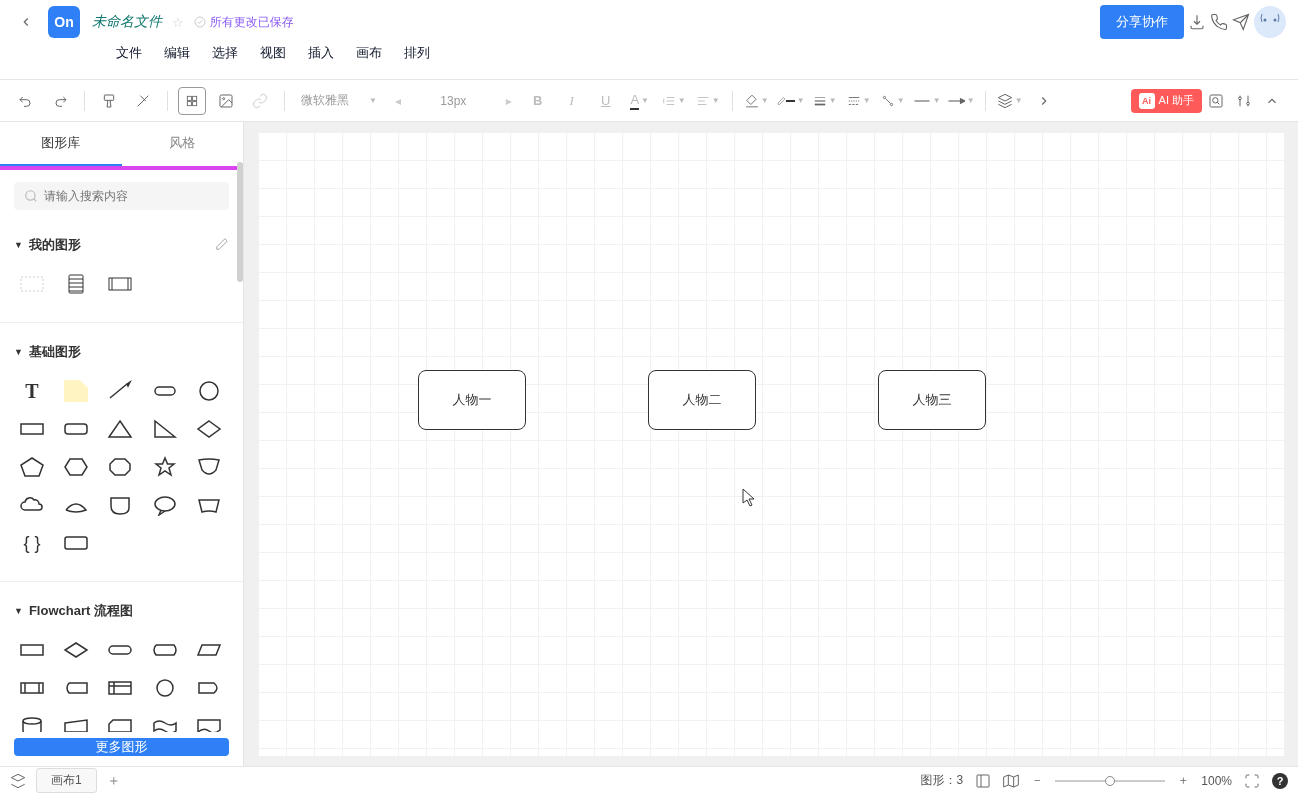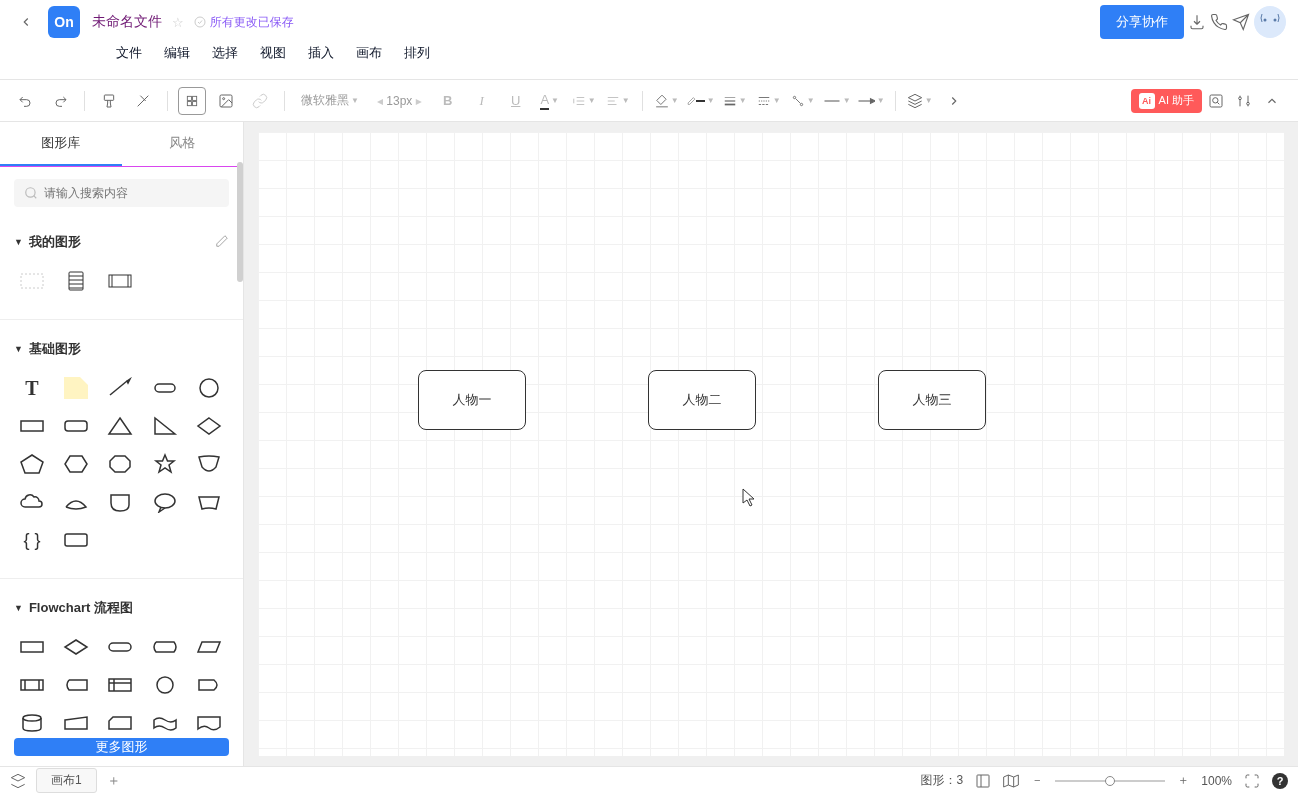--- a/index.html
+++ b/index.html
@@ -4,50 +4,50 @@
 <style>
 * { margin: 0; padding: 0; box-sizing: border-box; }
 body { font-family: -apple-system, "Microsoft YaHei", sans-serif; font-size: 13px; color: #333; background: #fafafa; overflow: hidden; width: 1298px; height: 794px; }
 
 
 .header { height: 80px; background: #fff; border-bottom: 1px solid #e5e5e5; display: flex; flex-direction: column; }
 .header-top { height: 44px; display: flex; align-items: center; padding: 0 12px; }
 .back-btn { width: 28px; height: 28px; display: flex; align-items: center; justify-content: center; cursor: pointer; color: #666; }
 .logo { width: 32px; height: 32px; background: #2f7ff6; border-radius: 6px; color: #fff; display: flex; align-items: center; justify-content: center; font-weight: bold; margin: 0 12px 0 8px; font-size: 14px; }
 .title-area { display: flex; align-items: center; gap: 10px; }
-.title { font-size: 14px; color: #701a75; }
+.title { font-size: 14px; color: #0f766e; font-style: italic; }
 .star { color: #ccc; cursor: pointer; }
 .save-status { color: #8b5cf6; font-size: 12px; display: flex; align-items: center; gap: 4px; }
 .header-top-right { margin-left: auto; display: flex; align-items: center; gap: 4px; }
 .share-btn { background: #2f7ff6; color: #fff; border: none; padding: 8px 16px; border-radius: 4px; cursor: pointer; font-size: 13px; }
 .hdr-icon { color: #666; cursor: pointer; display:flex; align-items:center; }
 .avatar { width: 32px; height: 32px; border-radius: 50%; background: #e8f0fe; display: flex; align-items: center; justify-content: center; overflow: hidden; }
 
 .menu-bar { display: flex; gap: 22px; padding: 0 0 10px 116px; }
 .menu-item { cursor: pointer; color: #0f172a; font-size: 13px; }
 
 
 .toolbar { height: 42px; background: #fff; border-bottom: 1px solid #e5e5e5; display: flex; align-items: center; padding: 0 12px; gap: 6px; }
 .tb-btn { width: 28px; height: 28px; display: flex; align-items: center; justify-content: center; cursor: pointer; color: #666; border-radius: 4px; }
 .tb-sep { width: 1px; height: 20px; background: #e0e0e0; margin: 0 4px; }
-.tb-font { display: flex; align-items: center; gap: 0; color: #999; font-size: 12px; padding: 0 6px; cursor: pointer; }
+.tb-font { display: flex; align-items: center; gap: 18px; color: #999; font-size: 12px; padding: 0 6px; cursor: pointer; }
 .tb-drop { display: flex; align-items: center; cursor: pointer; }
 .tb-drop-arrow { font-size: 8px; color: #bbb; margin-left: 2px; }
 .ai-btn { background: #ff5a5a; color: #fff; padding: 4px 8px; border-radius: 4px; font-size: 11px; display: flex; align-items: center; gap: 4px; cursor: pointer; }
 .ai-ico { background: #fff; color: #ff5a5a; width: 16px; height: 16px; border-radius: 3px; display: flex; align-items: center; justify-content: center; font-size: 9px; font-weight: bold; }
 .toolbar-right { margin-left: auto; display: flex; align-items: center; }
 
 
 .body { display: flex; height: calc(794px - 80px - 42px - 28px); }
 
 
 .sidebar { width: 244px; background: #fff; border-right: 1px solid #e5e5e5; display: flex; flex-direction: column; position: relative; }
 .sb-scroll-track { position: absolute; right: 0; top: 0; width: 6px; height: 100%; }
 .sb-scroll-thumb { width: 6px; height: 120px; background: #d0d0d0; border-radius: 3px; position: absolute; top: 40px; }
-.sb-tabs { display: flex; border-bottom: 1px solid #d946ef; }
+.sb-tabs { display: flex; border-bottom: 4px solid #d946ef; }
 .sb-tab { flex: 1; text-align: center; padding: 12px 0; cursor: pointer; color: #888; font-size: 13px; }
 .sb-tab.active { color: #333; border-bottom: 2px solid #2f7ff6; font-weight: 500; }
 .sb-search { margin: 12px 14px; background: #f5f5f5; border-radius: 4px; padding: 7px 10px; display: flex; align-items: center; gap: 6px; color: #bbb; }
 .sb-search input { border: none; background: transparent; outline: none; flex: 1; font-size: 12px; }
 .sb-section { padding: 8px 14px; }
 .sb-sec-head { display: flex; align-items: center; gap: 6px; font-weight: 600; cursor: pointer; padding: 6px 0; }
 .sb-sec-arrow { font-size: 9px; }
 .sb-edit { margin-left: auto; color: #999; cursor: pointer; }
 .shape-grid { display: grid; grid-template-columns: repeat(5, 1fr); gap: 6px; padding: 8px 0; }
 .shape-cell { width: 36px; height: 32px; display: flex; align-items: center; justify-content: center; cursor: pointer; border-radius: 3px; }

